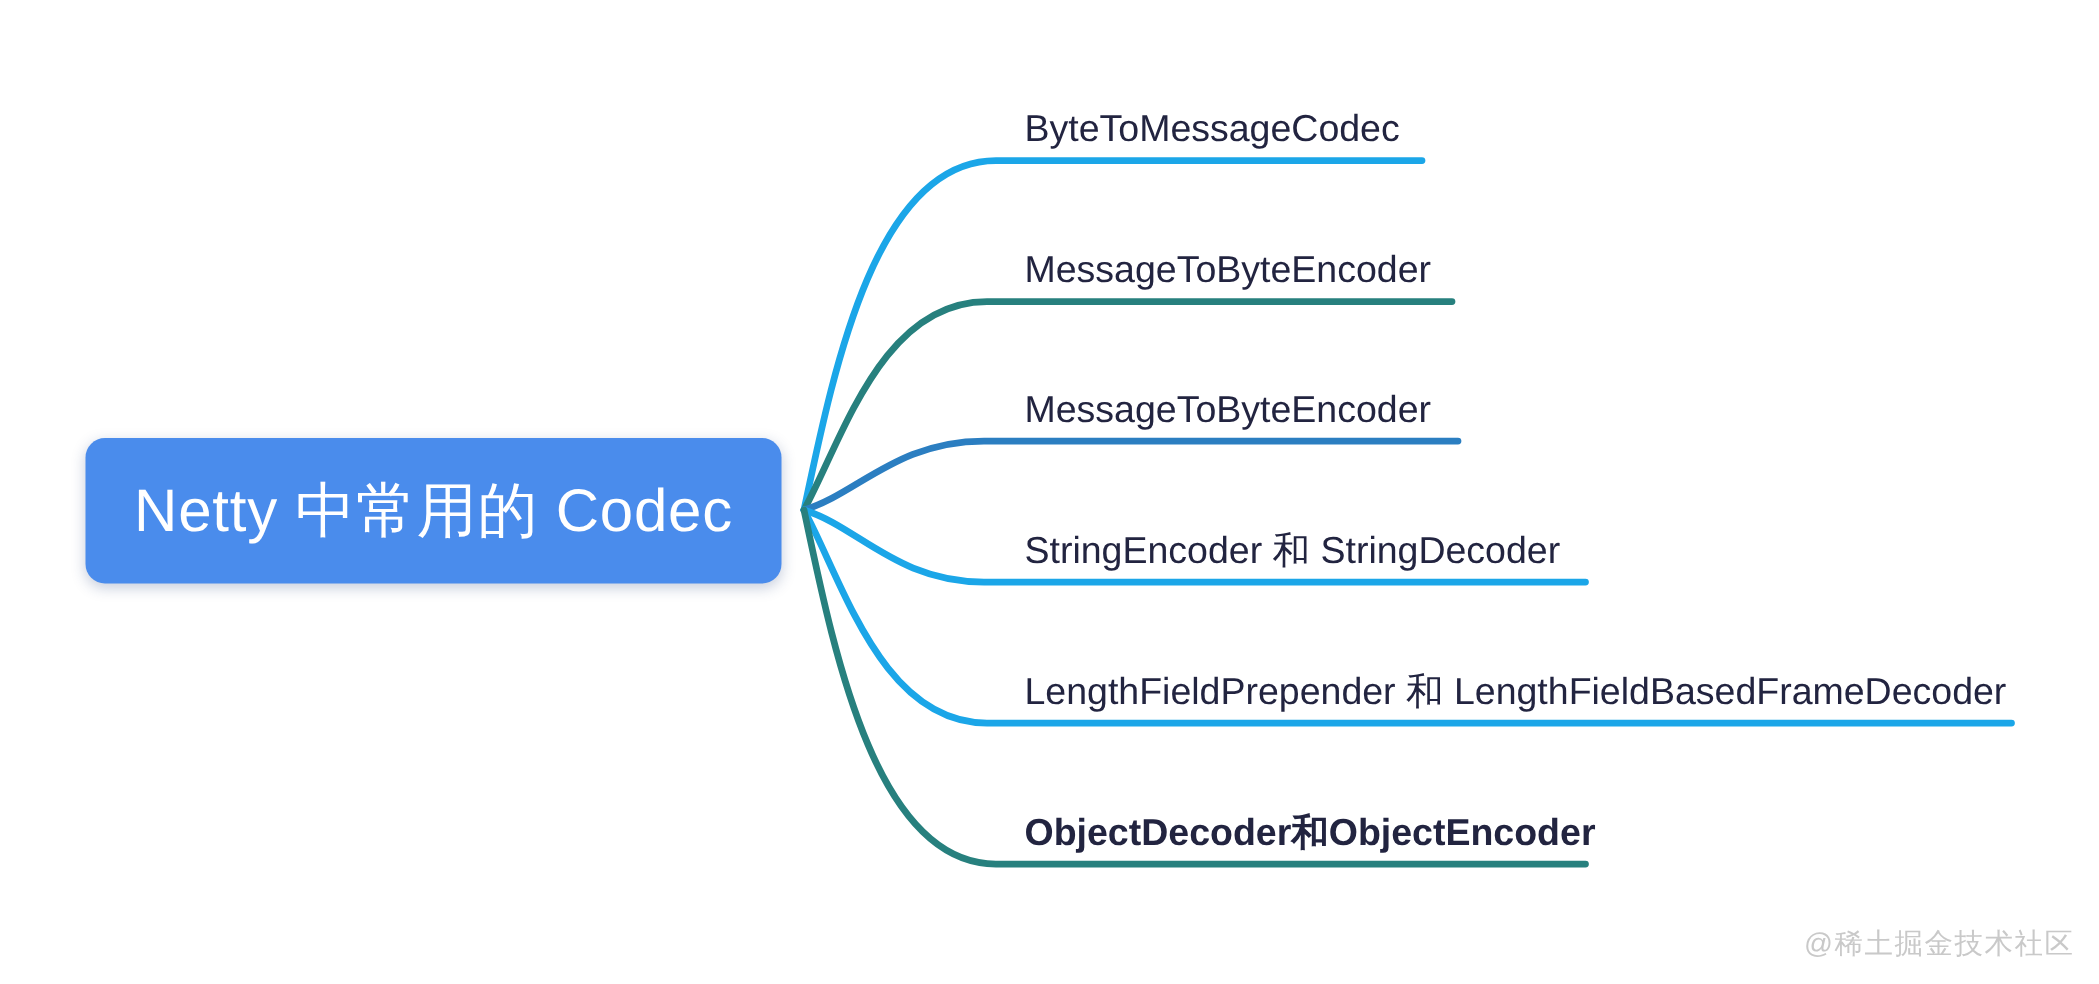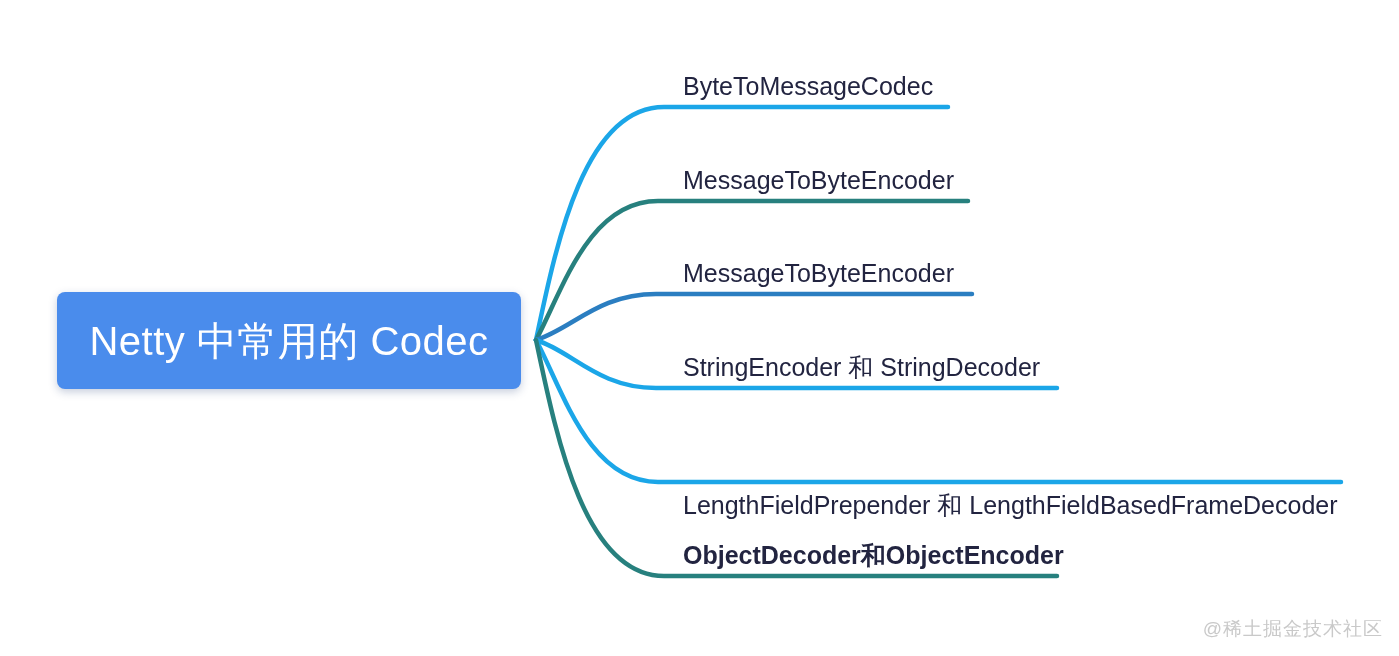--- a/index.html
+++ b/index.html
@@ -68,31 +68,31 @@
 
   <svg class="links" width="1399" height="656" viewBox="0 0 1399 656" aria-hidden="true">
     <path d="M536,340 C556,245 584,107 664,107 L948,107" stroke="#1ba6e8"></path>
     <path d="M536,340 C562,292 588,201 658,201 L968,201" stroke="#27807e"></path>
     <path d="M536,340 C572,329 598,294 656,294 L972,294" stroke="#2b7ec1"></path>
     <path d="M536,340 C572,351 598,388 656,388 L1057,388" stroke="#1ba6e8"></path>
     <path d="M536,340 C562,388 588,482 658,482 L1341,482" stroke="#1ba6e8"></path>
     <path d="M536,340 C556,435 584,576 664,576 L1057,576" stroke="#27807e"></path>
   </svg>
 
-  <div class="root-node" style="background-color: rgb(74, 140, 236);">
+  <div class="root-node" style="background-color: rgb(74, 140, 236); border-radius: 13px;">
     <span class="root-label" style="color: rgb(255, 255, 255);">Netty 中常用的 Codec</span>
   </div>
 
   <div class="branch-label" style="left: 683px; top: 71px; color: rgb(34, 36, 64);">ByteToMessageCodec</div>
 
   <div class="branch-label" style="left: 683px; top: 165px; color: rgb(34, 36, 64);">MessageToByteEncoder</div>
 
   <div class="branch-label" style="left: 683px; top: 258px; color: rgb(34, 36, 64);">MessageToByteEncoder</div>
 
   <div class="branch-label" style="left: 683px; top: 352px; color: rgb(34, 36, 64);">StringEncoder 和 StringDecoder</div>
 
-  <div class="branch-label" style="left: 683px; top: 446px; color: rgb(34, 36, 64); margin-top: 44px;">LengthFieldPrepender 和 LengthFieldBasedFrameDecoder</div>
+  <div class="branch-label" style="left: 683px; top: 446px; color: rgb(34, 36, 64);">LengthFieldPrepender 和 LengthFieldBasedFrameDecoder</div>
 
   <div class="branch-label" style="left: 683px; top: 540px; color: rgb(34, 36, 64); font-weight: bold;">ObjectDecoder和ObjectEncoder</div>
 
   <div class="watermark" style="color: rgb(201, 201, 201); margin-left: 14px;">@稀土掘金技术社区</div>
 
 </div>
 
 </body></html>

